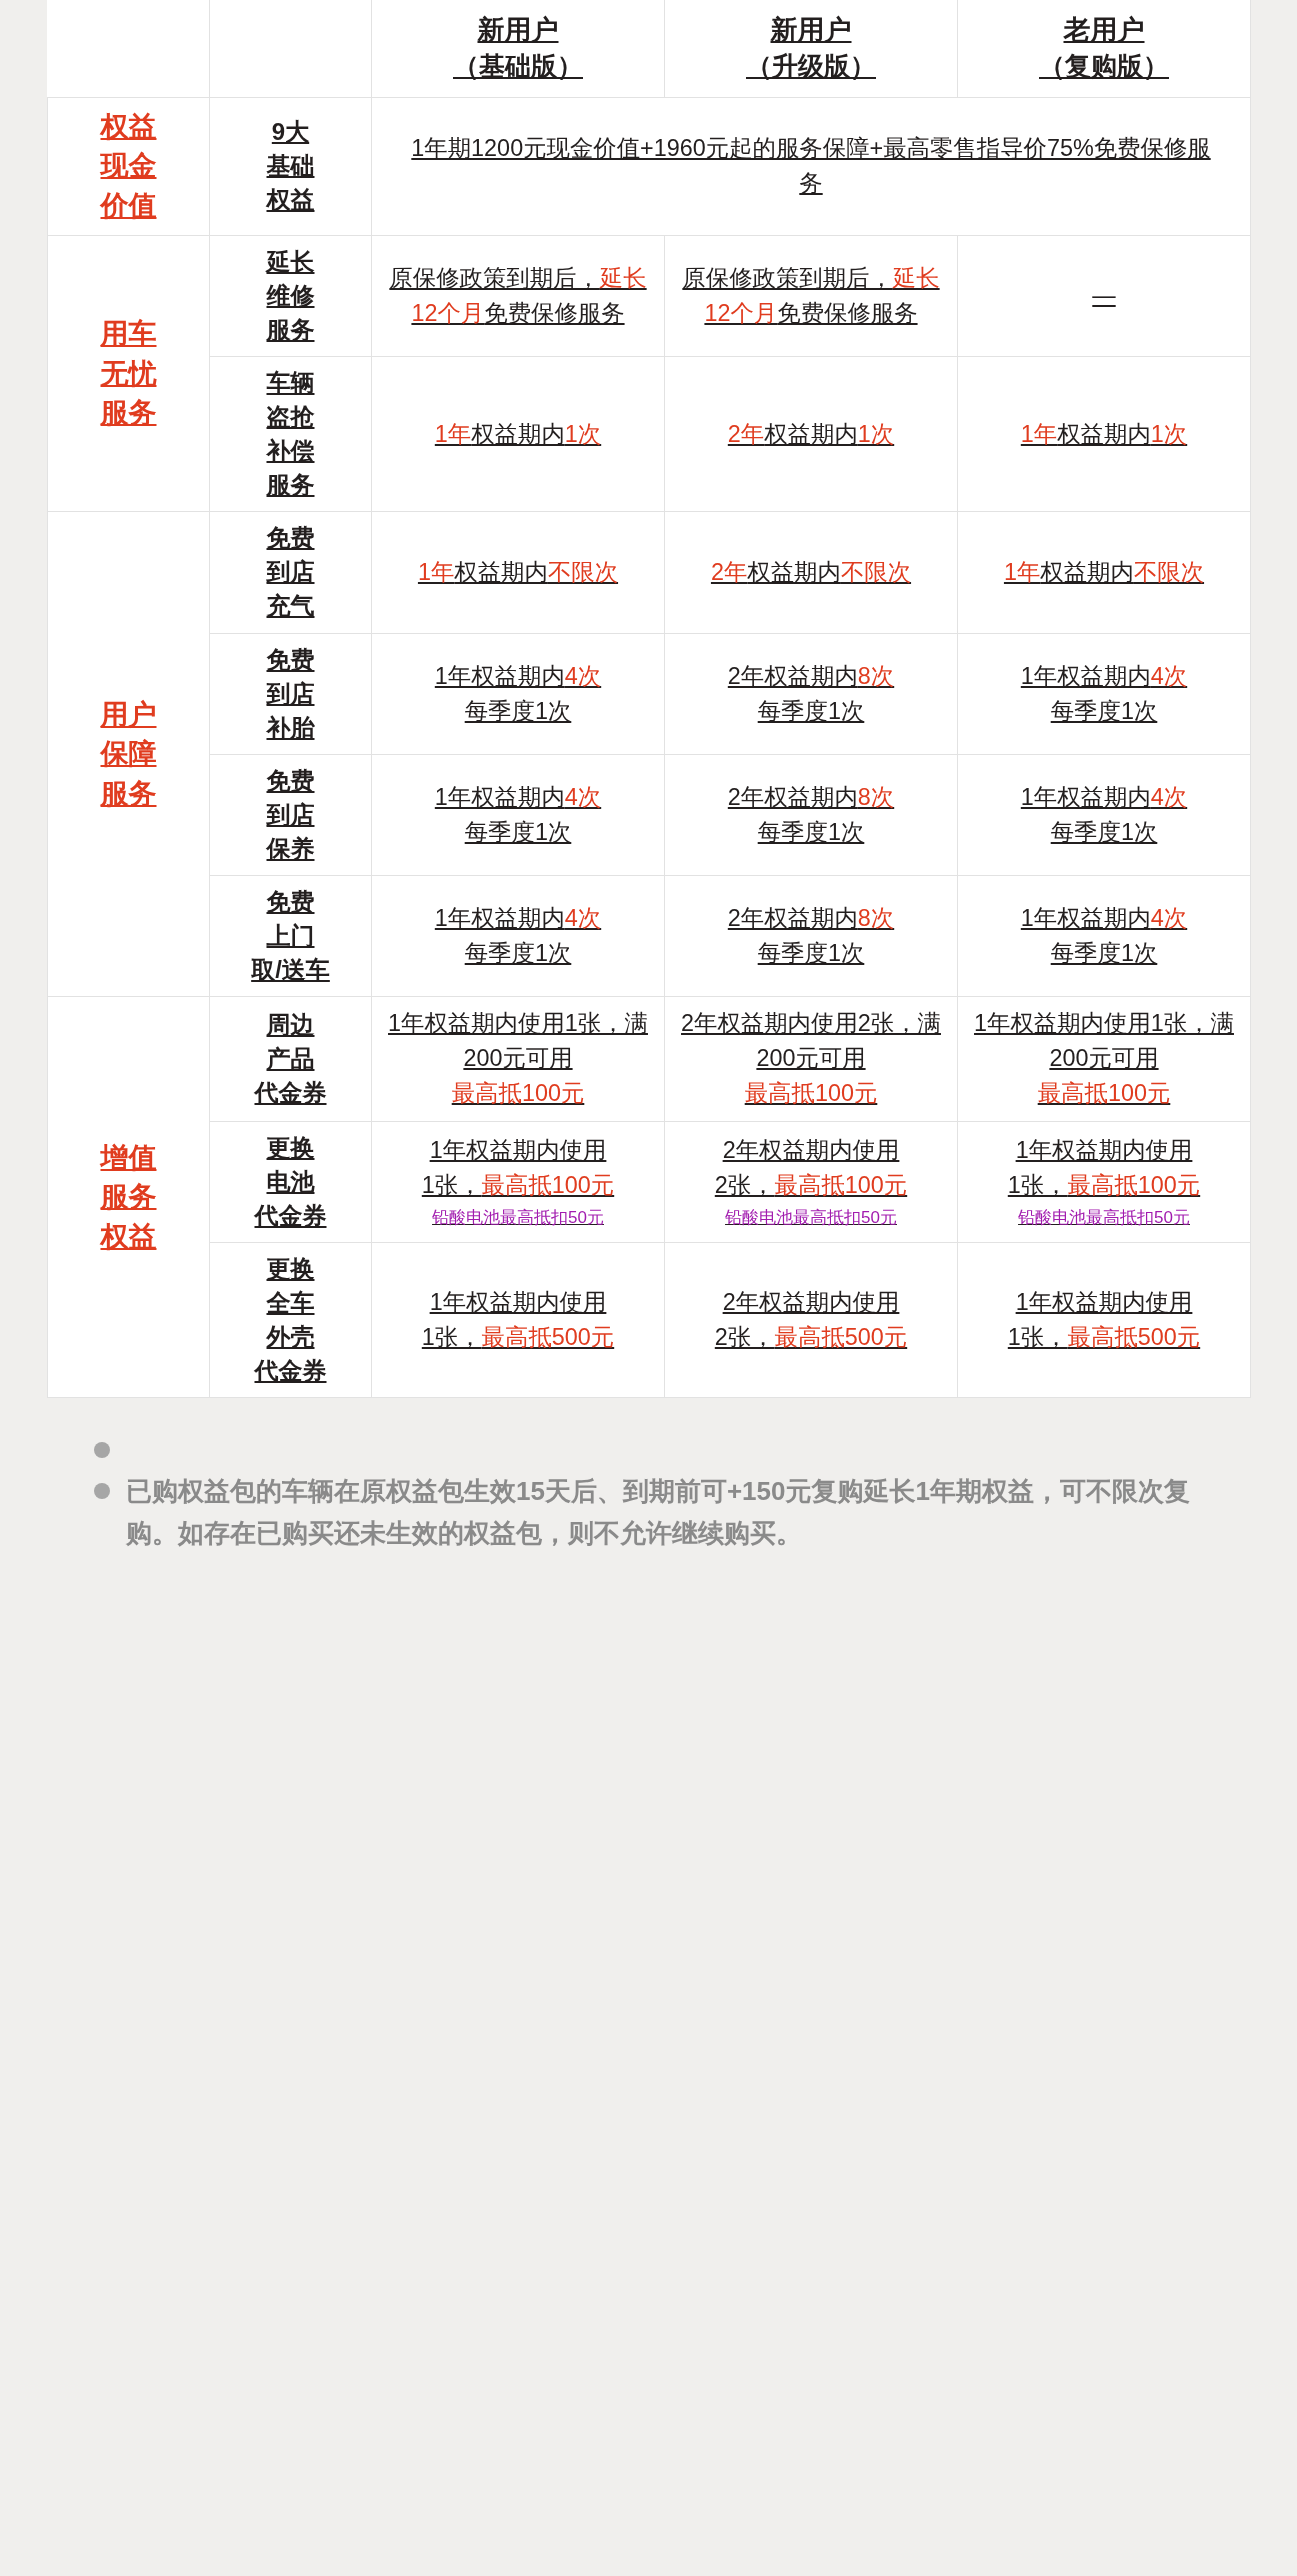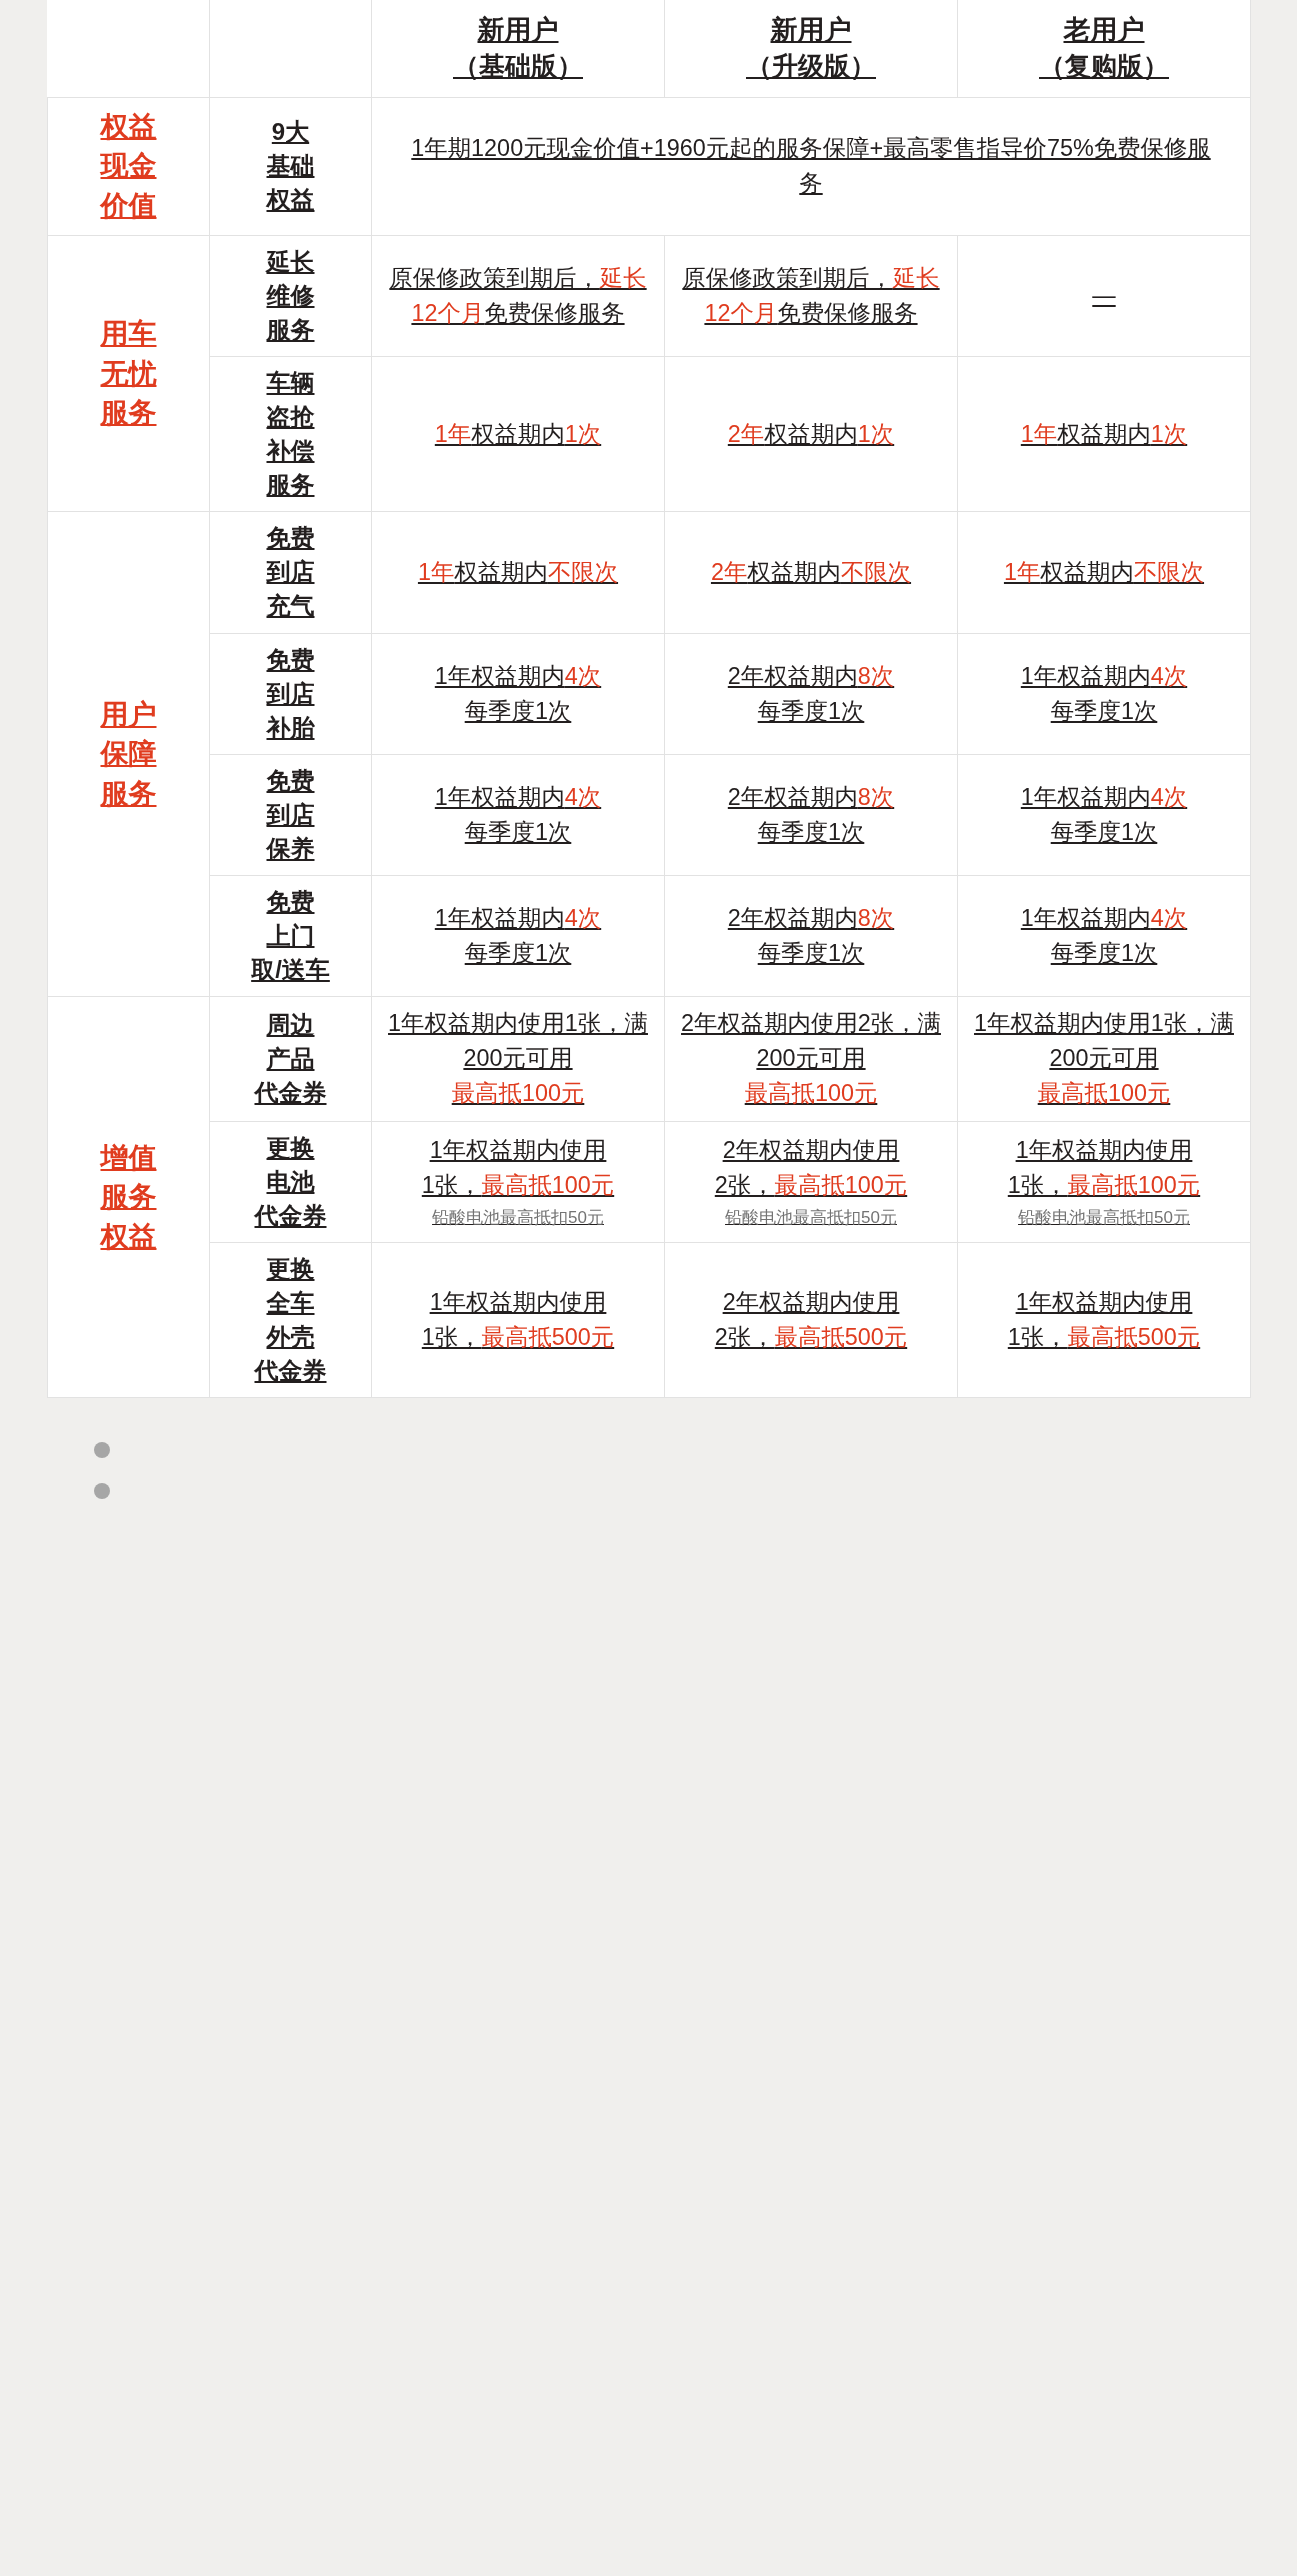--- a/index.html
+++ b/index.html
@@ -84,21 +84,21 @@
     line-height: 1.5;
     color: #231f1f;
     background: #ffffff;
     padding: 12.6px 16px;
   }
   td.val-cell.wide { padding: 12.6px 36px; }
   .hl { color: #e03c1f; }
   .small-note {
     display: block;
     font-size: 17px;
-    color: #737373;
+    color: #a21caf;
     line-height: 1.5;
     margin-top: 1.8px;
   }
   .rowline-thick td { border-bottom: 0.9px solid #cfcfcf; }
 
   
   .notes {
     width: 1204px;
     margin: 0 auto;
     padding: 31px 0 54px 0;
@@ -262,17 +262,18 @@
         </tbody>
     </table>
   </div>
 
   <div class="notes" id="notes-list">
       <div class="note">
         <span class="bullet"></span>
       </div>
       <div class="note">
         <span class="bullet"></span>
+        <div class="note-text">已购权益包的车辆在原权益包生效15天后、到期前可+150元复购延长1年期权益，可不限次复购。如存在已购买还未生效的权益包，则不允许继续购买。</div>
       </div>
     </div>
 
 </div>
 
 
 </body></html>

